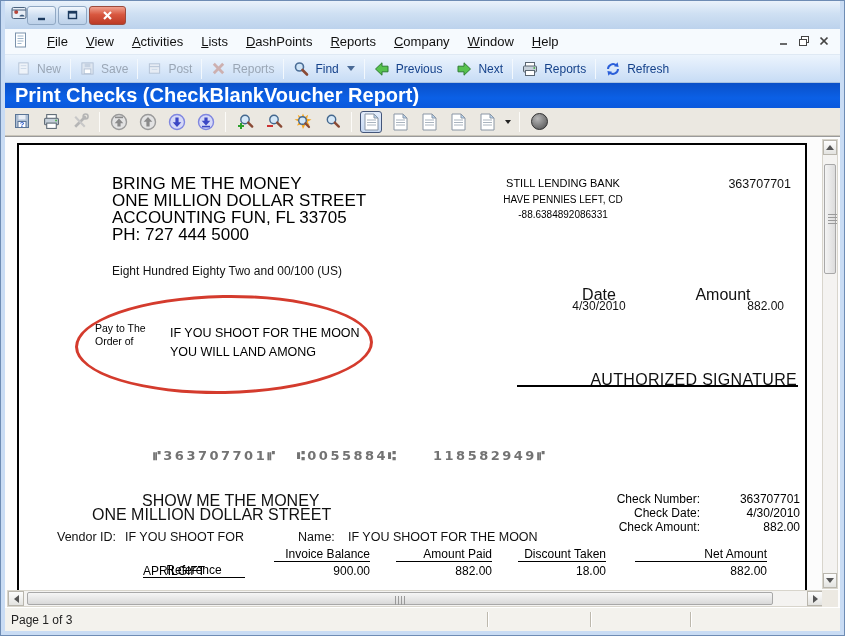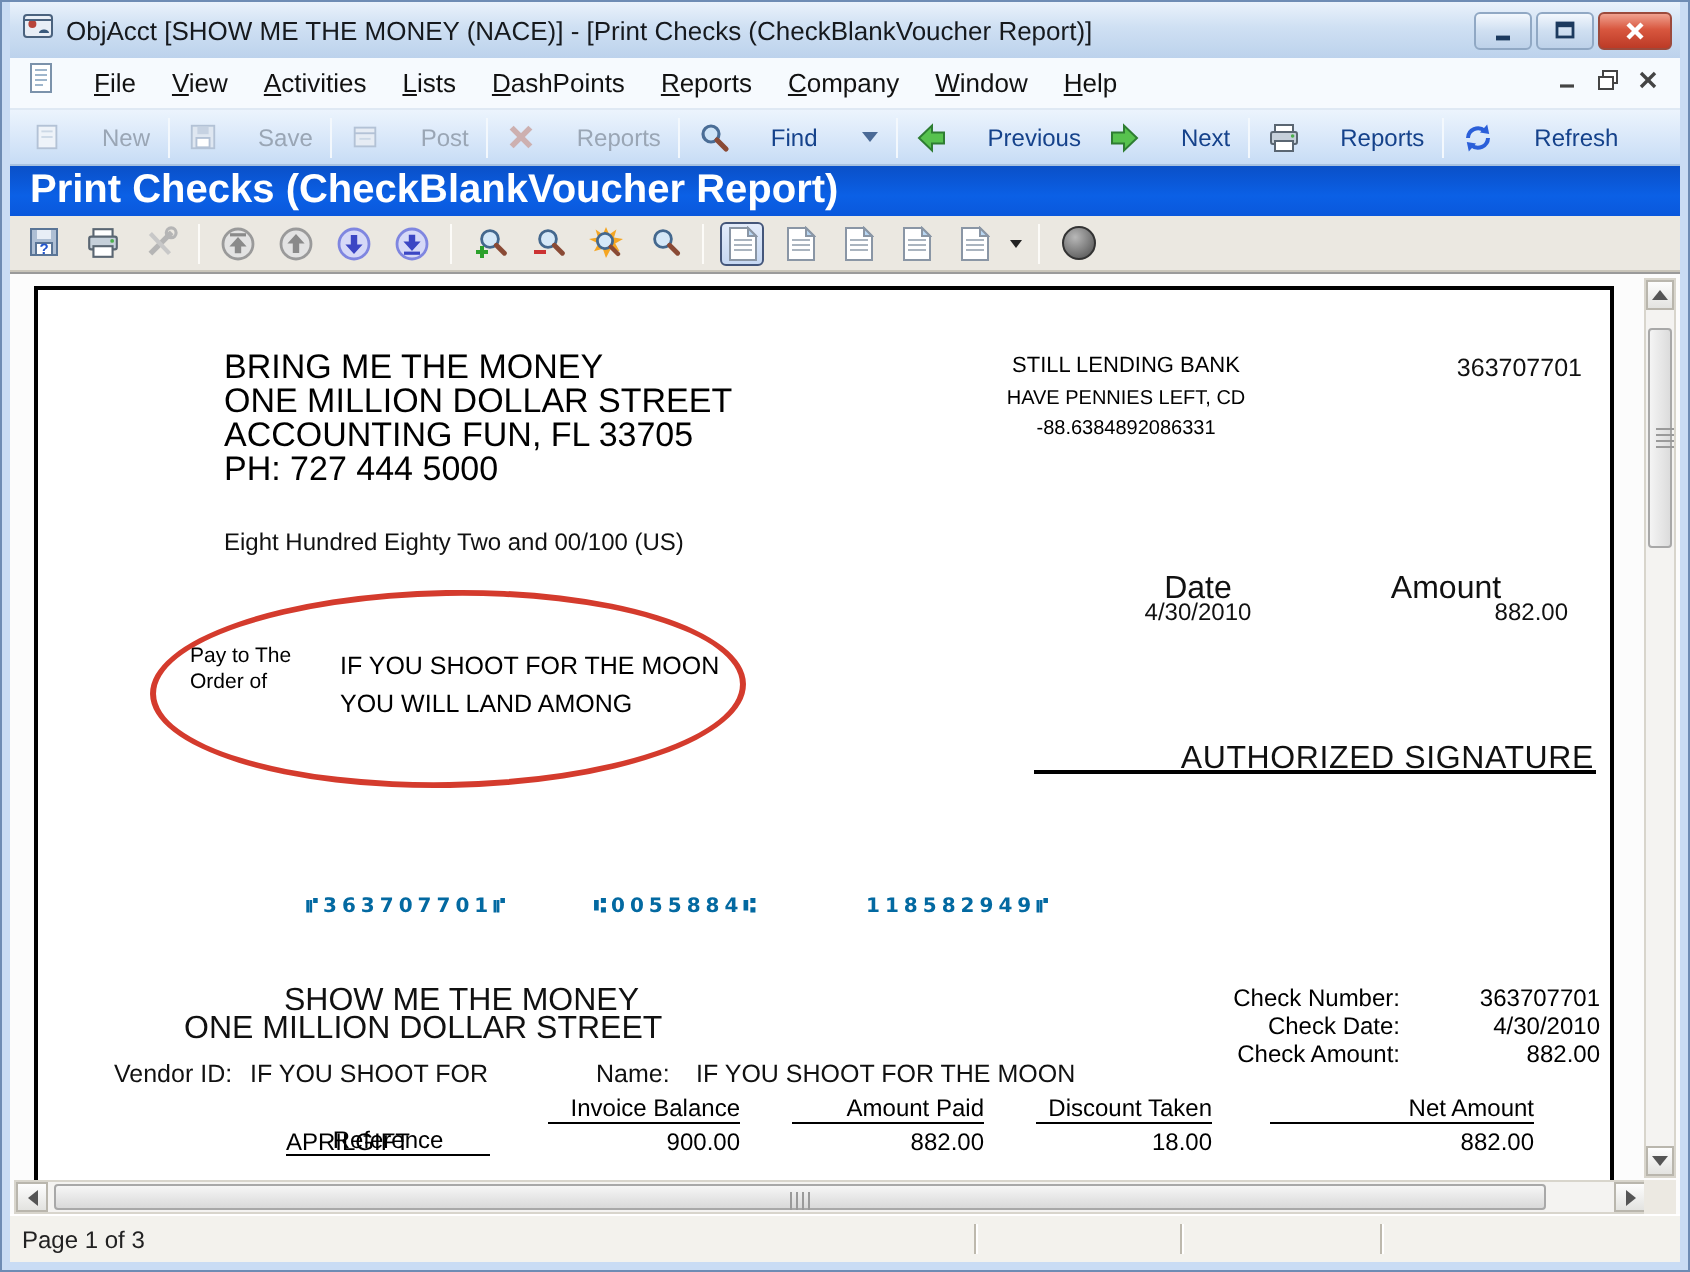--- a/index.html
+++ b/index.html
@@ -17,21 +17,21 @@
 
   
   .menubar { height:26px; background:#f6fafe; display:flex; align-items:center; padding:0 6px 0 8px; border-bottom:1px solid #dfe9f4; }
   .menu-item { display:inline-block; font-size:13px; color:#111; padding:3px 9px; cursor:default; }
   .menu-item::first-letter { text-decoration:underline; }
   .mdi-controls { margin-left:auto; display:flex; gap:8px; align-items:center; padding-right:4px; }
 
   
   .toolbar { height:28px; display:flex; align-items:center; padding:0 4px;
     background:linear-gradient(#ecf4fd,#d8e7f9 55%,#c7dcf5); border-bottom:1px solid #a8c2e0; }
-  .tbtn { display:flex; align-items:center; gap:20px; font-size:12px; color:#15428b; padding:2px 7px; border-radius:2px; white-space:nowrap; }
+  .tbtn { display:flex; align-items:center; gap:6px; font-size:12px; color:#15428b; padding:2px 7px; border-radius:2px; white-space:nowrap; }
   .tbtn.disabled { color:#9aa6b5; }
   .tsep { width:1px; height:20px; background:#a3bddc; border-right:1px solid #f3f8fd; margin:0 2px; }
   .dd-caret { width:0; height:0; border-left:4px solid transparent; border-right:4px solid transparent; border-top:5px solid #4a6a96; margin-left:2px; }
 
   
   .rheader { height:25px; display:flex; align-items:center; padding-left:10px;
     background:linear-gradient(#0a50c8,#0b60e6 60%,#0a58dc); }
   .rheader span { color:#fff; font-weight:bold; font-size:20px; }
 
   
@@ -47,21 +47,21 @@
   .abs { position:absolute; white-space:nowrap; }
 
   .chk { font-size:12.5px; color:#111; }
   .chk-sm { font-size:16px; color:#111; }
   .company div { font-size:17px; line-height:17px; }
   .payee div { font-size:12.5px; line-height:19px; }
   .payto div { font-size:10.5px; line-height:13px; }
 
   .ellipse { position:absolute; left:56px; top:150px; width:298px; height:99px; border:3px solid #d43b2d; border-radius:50%; transform:rotate(-1deg); }
   .sigline { position:absolute; left:498px; top:240px; width:281px; border-top:2px solid #000; }
-  .micr { position:absolute; top:303px; font-family:"DejaVu Sans", sans-serif; font-weight:bold; font-size:10px; letter-spacing:2.5px; color:#0369a1; }
+  .micr { position:absolute; top:303px; font-family:"DejaVu Sans", sans-serif; font-weight:bold; font-size:13px; letter-spacing:2.5px; color:#737373; }
 
   .thead { position:absolute; top:402px; height:15px; font-size:12px; border-bottom:1px solid #000; }
   .tcell { position:absolute; top:419px; font-size:12px; }
   .t-right { text-align:right; }  .t-center { text-align:center;margin-top:16px; }
 
   
   .vscroll { position:absolute; top:2px; right:2px; width:16px; height:450px; background:#f4f3f1; border:1px solid #d8d5cc; z-index:3; }
   .vthumb { margin:9px 1px 0 1px; height:110px; background:linear-gradient(90deg,#f4f4f4,#dcdcdc); border:1px solid #a8a8a8; border-radius:2px; position:relative; }
   .sbtn { height:15px; width:100%; display:flex; align-items:center; justify-content:center; background:linear-gradient(#fdfdfd,#e3e3e0); border:1px solid #b9b6ad; }
   .vscroll .sbtn.down { position:absolute; bottom:0; }
@@ -91,21 +91,20 @@
 
   <div class="titlebar">
     <span>
       <svg width="16" height="16" viewBox="0 0 16 16">
           <rect x="1" y="2.5" width="14" height="11" rx="1.5" fill="#e8eef6" stroke="#4a627e"></rect>
           <circle cx="5.2" cy="7" r="2" fill="#b8453a"></circle>
           <path d="M8.5 11.5c0-2.4 5-2.4 5 0z" fill="#3a5a7c"></path>
           <line x1="1" y1="5" x2="15" y2="5" stroke="#4a627e"></line>
         </svg>
     </span>
-    <span class="title-text">ObjAcct [SHOW ME THE MONEY (NACE)] - [Print Checks (CheckBlankVoucher Report)]</span>
     <span class="win-controls">
       <span class="winbtn">
           <svg width="15" height="15" viewBox="0 0 15 15">
             <line x1="4" y1="11" x2="11" y2="11" stroke="#1c3a5e" stroke-width="2.4"></line>
           </svg>
         </span>
       <span class="winbtn">
           <svg width="15" height="15" viewBox="0 0 15 15">
             <rect x="3.5" y="3.5" width="8" height="7" fill="none" stroke="#1c3a5e" stroke-width="1.4"></rect>
             <line x1="3.5" y1="4.5" x2="11.5" y2="4.5" stroke="#1c3a5e" stroke-width="2.2"></line>

